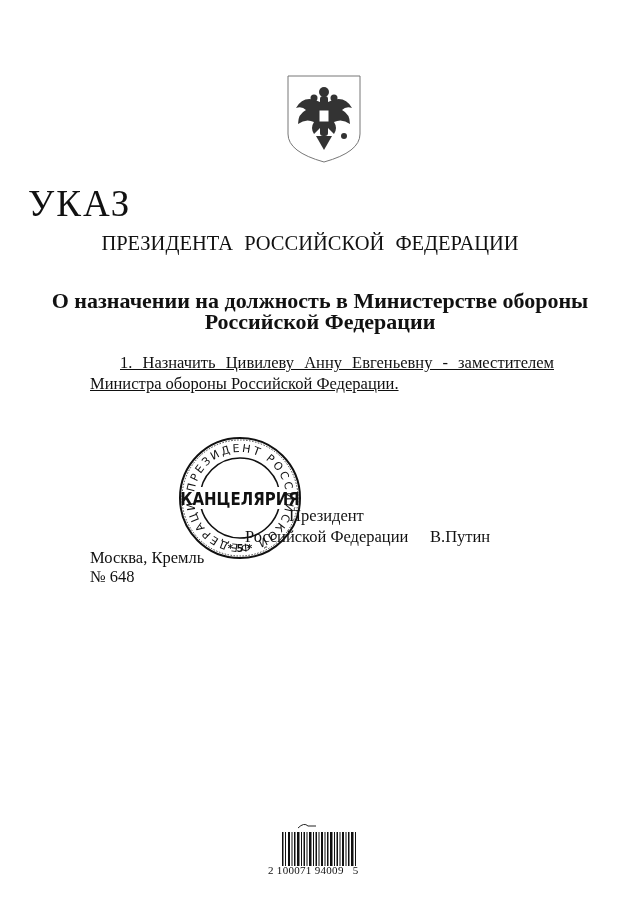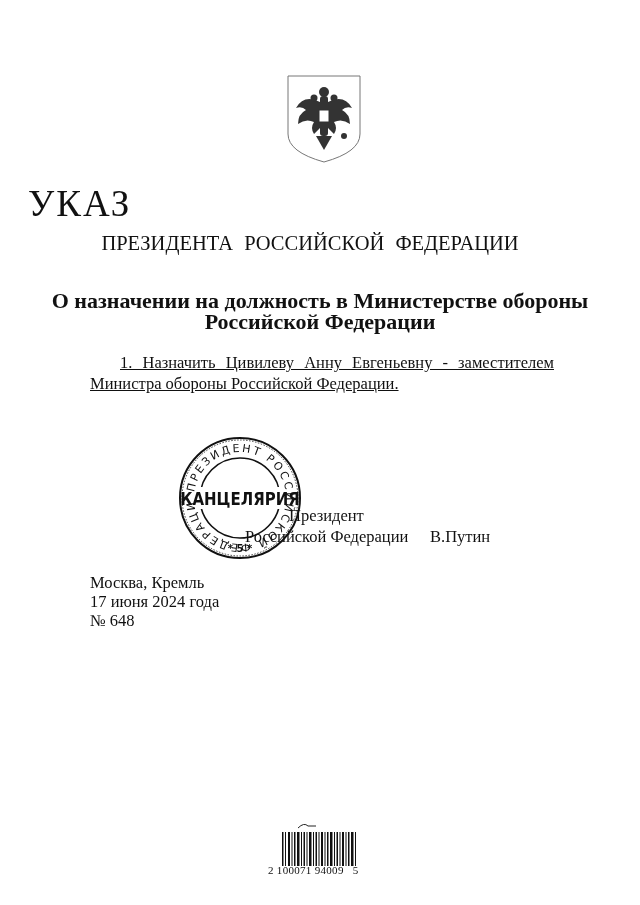--- a/index.html
+++ b/index.html
@@ -8,21 +8,21 @@
     .abs { position: absolute; }
     .emblem { left: 284px; top: 72px; width: 80px; height: 92px; }
     .title { left: 0; width: 640px; top: 182px; text-align: left; font-size: 37px; letter-spacing: 2px; line-height: 44px; margin-left: 28px; }
     .subtitle { left: 0; width: 620px; top: 230px; text-align: center; font-size: 20.5px; word-spacing: 6px; line-height: 26px; }
     .heading { left: 0; width: 640px; top: 290px; text-align: center; font-weight: bold; font-size: 22px; line-height: 21px; }
     .body { left: 90px; width: 464px; top: 352px; font-size: 16.5px; line-height: 21px; }
     .para { text-indent: 30px; text-align: justify; margin: 0; text-decoration: underline; }
     .sig1 { left: 289px; top: 505px; font-size: 16.5px; line-height: 21px; }
     .sig2 { left: 245px; top: 526px; font-size: 16.5px; line-height: 21px; }
     .sig-name { left: 430px; top: 526px; font-size: 16.5px; line-height: 21px; }
-    .place { left: 90px; top: 573px; font-size: 16.5px; line-height: 19px; }
+    .place { left: 90px; top: 548px; font-size: 16.5px; line-height: 19px; }
     .stamp { left: 178px; top: 436px; width: 124px; height: 124px; }
     .barcode { left: 280px; top: 818px; width: 82px; height: 62px; }
     .barcode-num { left: 268px; top: 864px; font-size: 11px; letter-spacing: 0.3px; white-space: pre; text-align: right; }
   </style>
 </head>
 <body>
 
 <div class="abs emblem">
   <svg width="80" height="92" viewBox="0 0 80 92">
     <path d="M4 4 H76 V62 Q76 80 40 90 Q4 80 4 62 Z" fill="none" stroke="#777" stroke-width="1"></path>
@@ -68,21 +68,20 @@
     <text x="62" y="116" text-anchor="middle" font-family="DejaVu Sans, sans-serif" font-size="10" font-weight="bold" fill="#111">* 5 *</text>
   </svg>
 </div>
 
 <div class="abs sig1">Президент</div>
 <div class="abs sig2">Российской Федерации</div>
 <div class="abs sig-name">В.Путин</div>
 
 <div class="abs place">
   <div>Москва, Кремль</div>
-  <div>17 июня 2024 года</div>
   <div>№ 648</div>
 </div>
 
 <div class="abs barcode">
   <svg width="82" height="50" viewBox="0 0 82 50">
     <path d="M18 10 Q24 4 28 8 L36 8" fill="none" stroke="#222" stroke-width="1"></path>
     <g fill="#111">
       <rect x="2" y="14" width="1.5" height="34"></rect>
         <rect x="5" y="14" width="1" height="34"></rect>
       <rect x="8" y="14" width="2" height="34"></rect>

